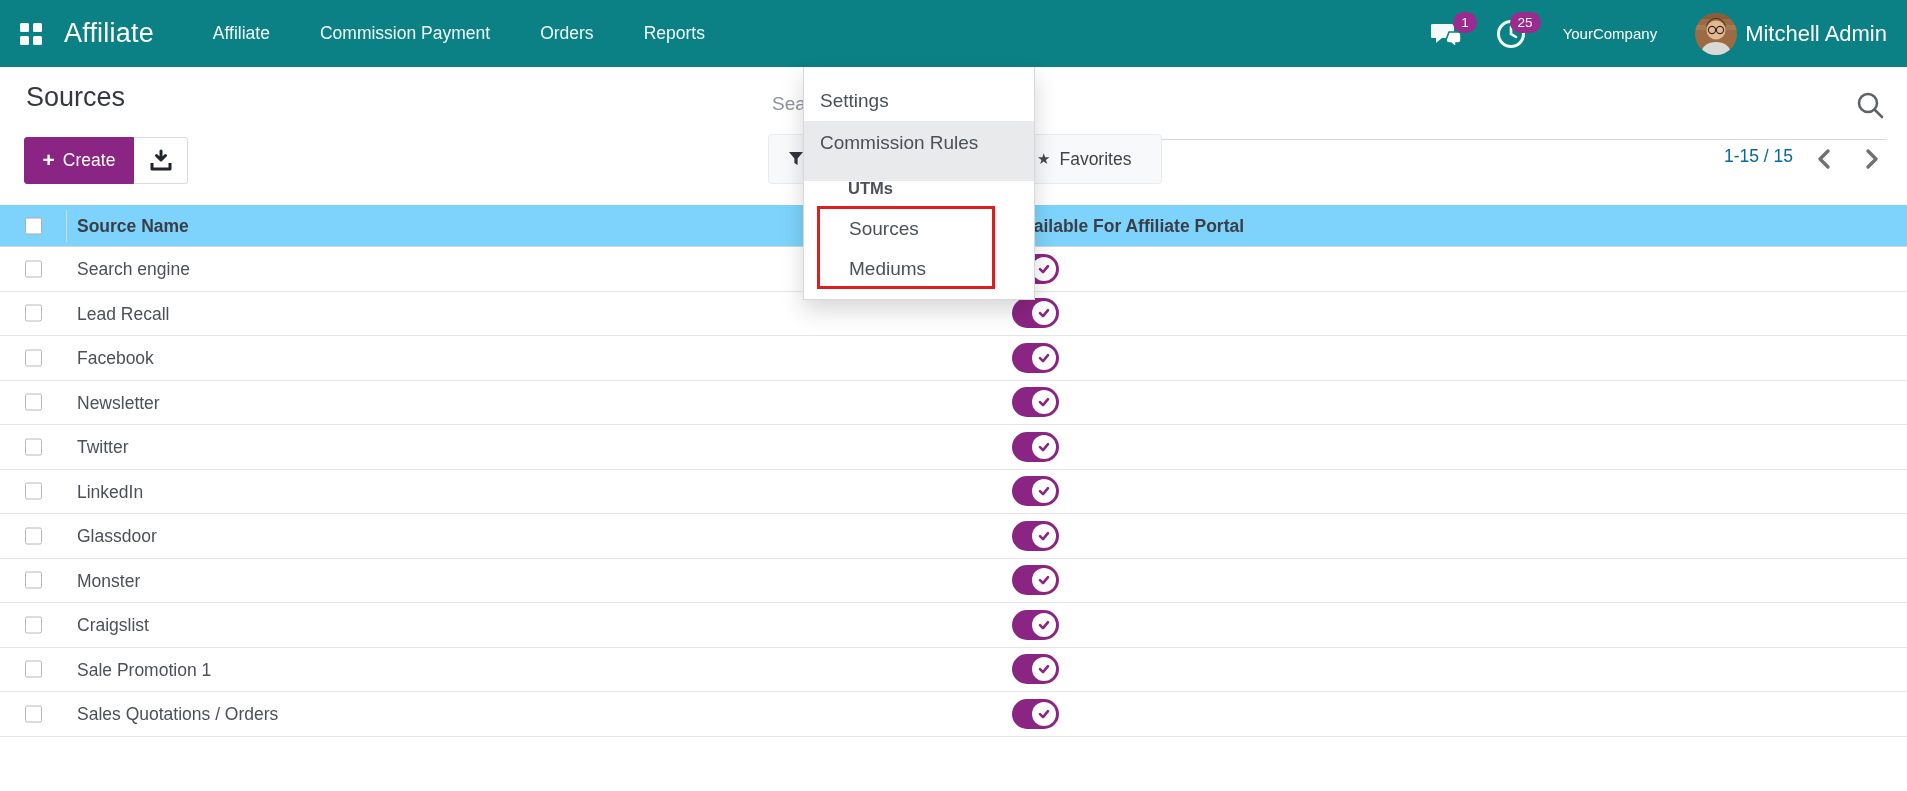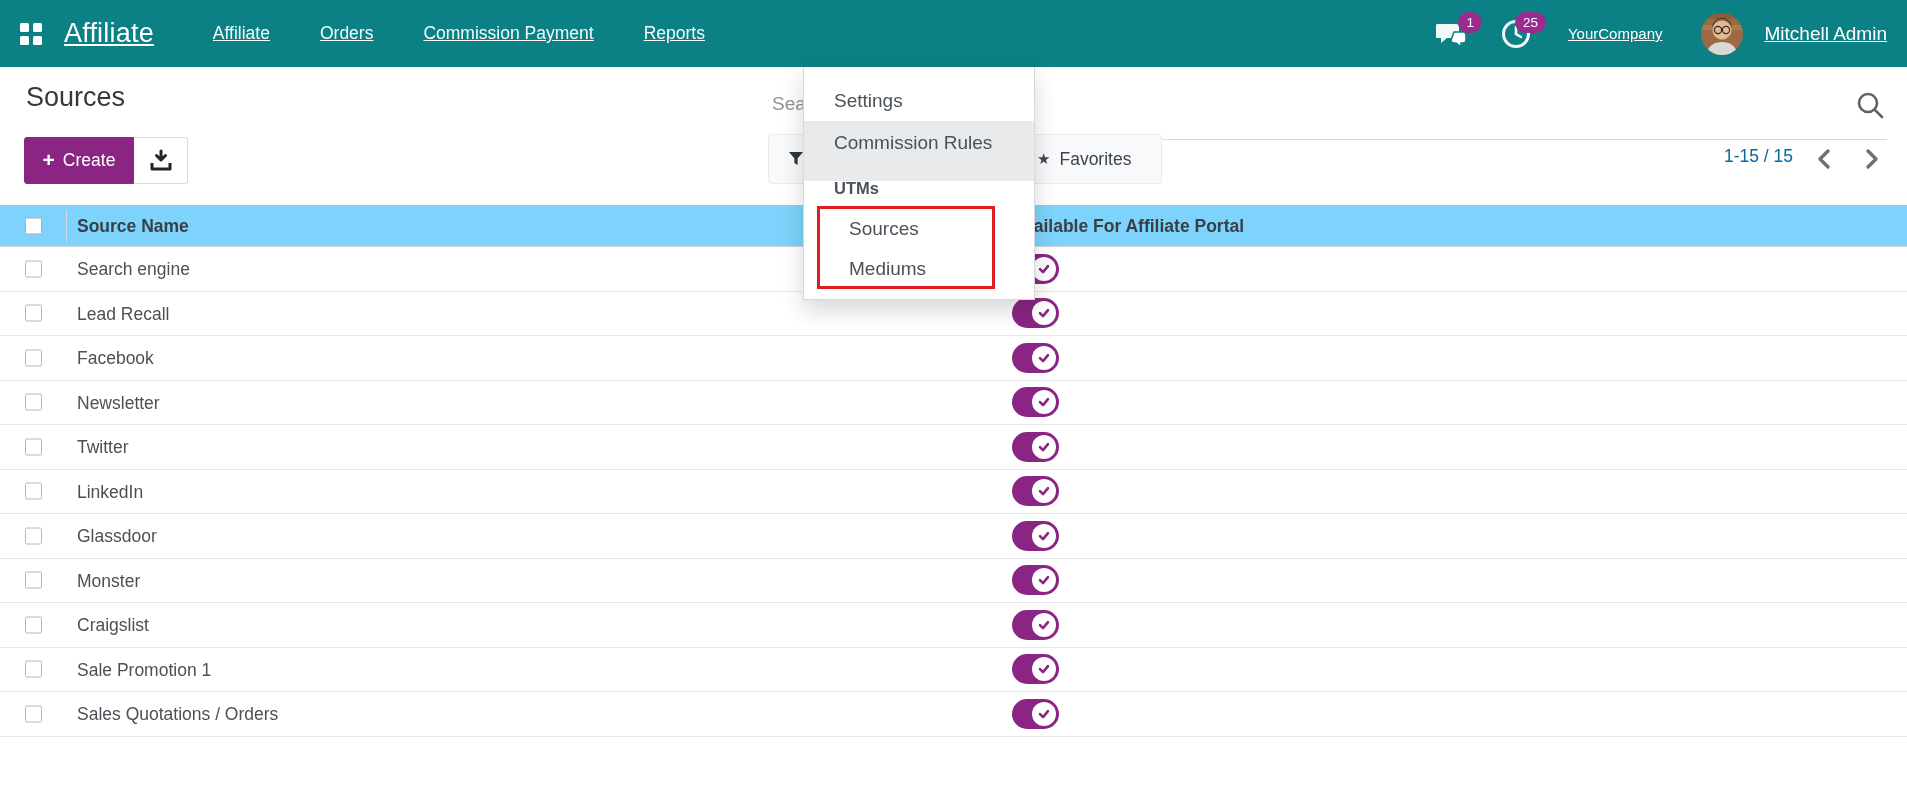--- a/index.html
+++ b/index.html
@@ -9,37 +9,37 @@
     --badge:#9c2b90;
     --red:#dd1f1f;
   }
   *{margin:0;padding:0;box-sizing:border-box;}
   html,body{width:1907px;height:791px;overflow:hidden;background:#fff;
     font-family:"Liberation Sans", sans-serif;}
   body{position:relative;}
 
   
   .topbar{position:absolute;left:0;top:0;width:1907px;height:67px;
-    background:var(--teal);display:flex;align-items:center;z-index:60;color:#fff;text-decoration:underline;}
+    background:var(--teal);display:flex;align-items:center;z-index:60;color:#fff;}
   .apps-icon{margin-left:20px;width:22px;height:22px;display:grid;
     grid-template-columns:9px 9px;grid-template-rows:9px 9px;gap:4px;cursor:pointer;}
   .apps-icon span{background:#fff;border-radius:1.5px;}
   .brand{margin-left:22px;font-size:27px;font-weight:400;letter-spacing:.2px;cursor:pointer;}
   .nav{display:flex;margin-left:34px;height:67px;}
   .nav-item{padding:0 25px;line-height:67px;font-size:17.5px;color:#f2fbfb;
     cursor:pointer;white-space:nowrap;}
   .nav-item.active{background:var(--teal-active);}
   .tb-right{margin-left:auto;display:flex;align-items:center;margin-right:14px;}
   .icon-btn{position:relative;width:44px;height:48px;display:flex;align-items:center;
     justify-content:center;cursor:pointer;}
   .badge{position:absolute;top:2px;right:-8px;background:var(--badge);color:#fff;
     font-size:13.5px;line-height:1;padding:4px 8px;border-radius:11px;font-weight:400;}
   .company{font-size:15px;margin:0 38px 0 30px;cursor:pointer;}
   .avatar{width:42px;height:42px;border-radius:50%;overflow:hidden;flex:0 0 auto;cursor:pointer;}
-  .user-name{font-size:19px;margin-left:22px;margin-right:6px;cursor:pointer;}
+  .user-name{font-size:22px;margin-left:8px;margin-right:6px;cursor:pointer;}
 
   
   .page-title{position:absolute;left:26px;top:82px;font-size:27px;color:#35393f;
     font-weight:500;z-index:2;}
   .search-placeholder{position:absolute;left:772px;top:93px;font-size:19px;
     color:#8e939a;z-index:1;}
   .search-underline{position:absolute;left:770px;top:139px;width:1117px;height:1px;
     background:#d7dadd;z-index:1;}
   .search-icon-btn{position:absolute;left:1855px;top:90px;width:34px;height:34px;
     cursor:pointer;z-index:2;}
@@ -88,43 +88,43 @@
   .toggle{position:absolute;left:1012px;top:50%;transform:translateY(-50%);
     width:47px;height:30px;border-radius:16px;background:var(--purple);cursor:pointer;}
   .toggle .knob{position:absolute;right:3px;top:3px;width:24px;height:24px;
     border-radius:50%;background:#fff;display:flex;align-items:center;justify-content:center;}
 
   
   .dropdown{position:absolute;left:803px;top:67px;width:232px;height:233px;
     background:#fff;border:1px solid #d6d8dc;border-top:none;
     box-shadow:0 10px 22px rgba(0,0,0,.16);z-index:100;}
   .dd-item{position:absolute;left:0;width:100%;height:40px;line-height:40px;
-    padding-left:30px;font-size:19px;color:#4b5158;cursor:pointer;white-space:nowrap;}
+    padding-left:16px;font-size:19px;color:#4b5158;cursor:pointer;white-space:nowrap;}
   .dd-item.highlight{background:#e9eaec;height:60px;line-height:44px;}
-  .dd-section{position:absolute;left:0;width:100%;padding-left:30px;font-size:16.5px;
+  .dd-section{position:absolute;left:0;width:100%;padding-left:44px;font-size:16.5px;
     font-weight:700;color:#4b5158;}
   .dd-sub{padding-left:45px;}
   .dd-redbox{position:absolute;left:13px;top:139px;width:178px;height:83px;
     border:3px solid var(--red);pointer-events:none;}
 </style>
 </head>
 <body>
 
 <header class="topbar">
   <div class="apps-icon">
     <span></span>
       <span></span>
       <span></span>
       <span></span>
   </div>
   <div class="brand">Affiliate</div>
   <nav class="nav" id="nav-items">
       <div class="nav-item">Affiliate</div>
+      <div class="nav-item">Commission Payment</div>
       <div class="nav-item">Orders</div>
-      <div class="nav-item">Commission Payment</div>
       <div class="nav-item">Reports</div>
     </nav>
 
   <div class="tb-right">
     <div class="icon-btn">
       <svg width="32" height="28" viewBox="0 0 32 28">
         <path d="M2 4 h18 a3 3 0 0 1 3 3 v8 a3 3 0 0 1 -3 3 h-9 l-6 5 v-5 h-3 a3 3 0 0 1 -3 -3 v-8 a3 3 0 0 1 3 -3 z" fill="#ffffff" opacity="0.95"></path>
         <path d="M18 12 h9 a3 3 0 0 1 3 3 v5 a3 3 0 0 1 -3 3 h-2 v4 l-5 -4 h-2 a3 3 0 0 1 -3 -3 z" fill="#ffffff" stroke="#0b8185" stroke-width="1.6"></path>
       </svg>
       <span class="badge">1</span>

